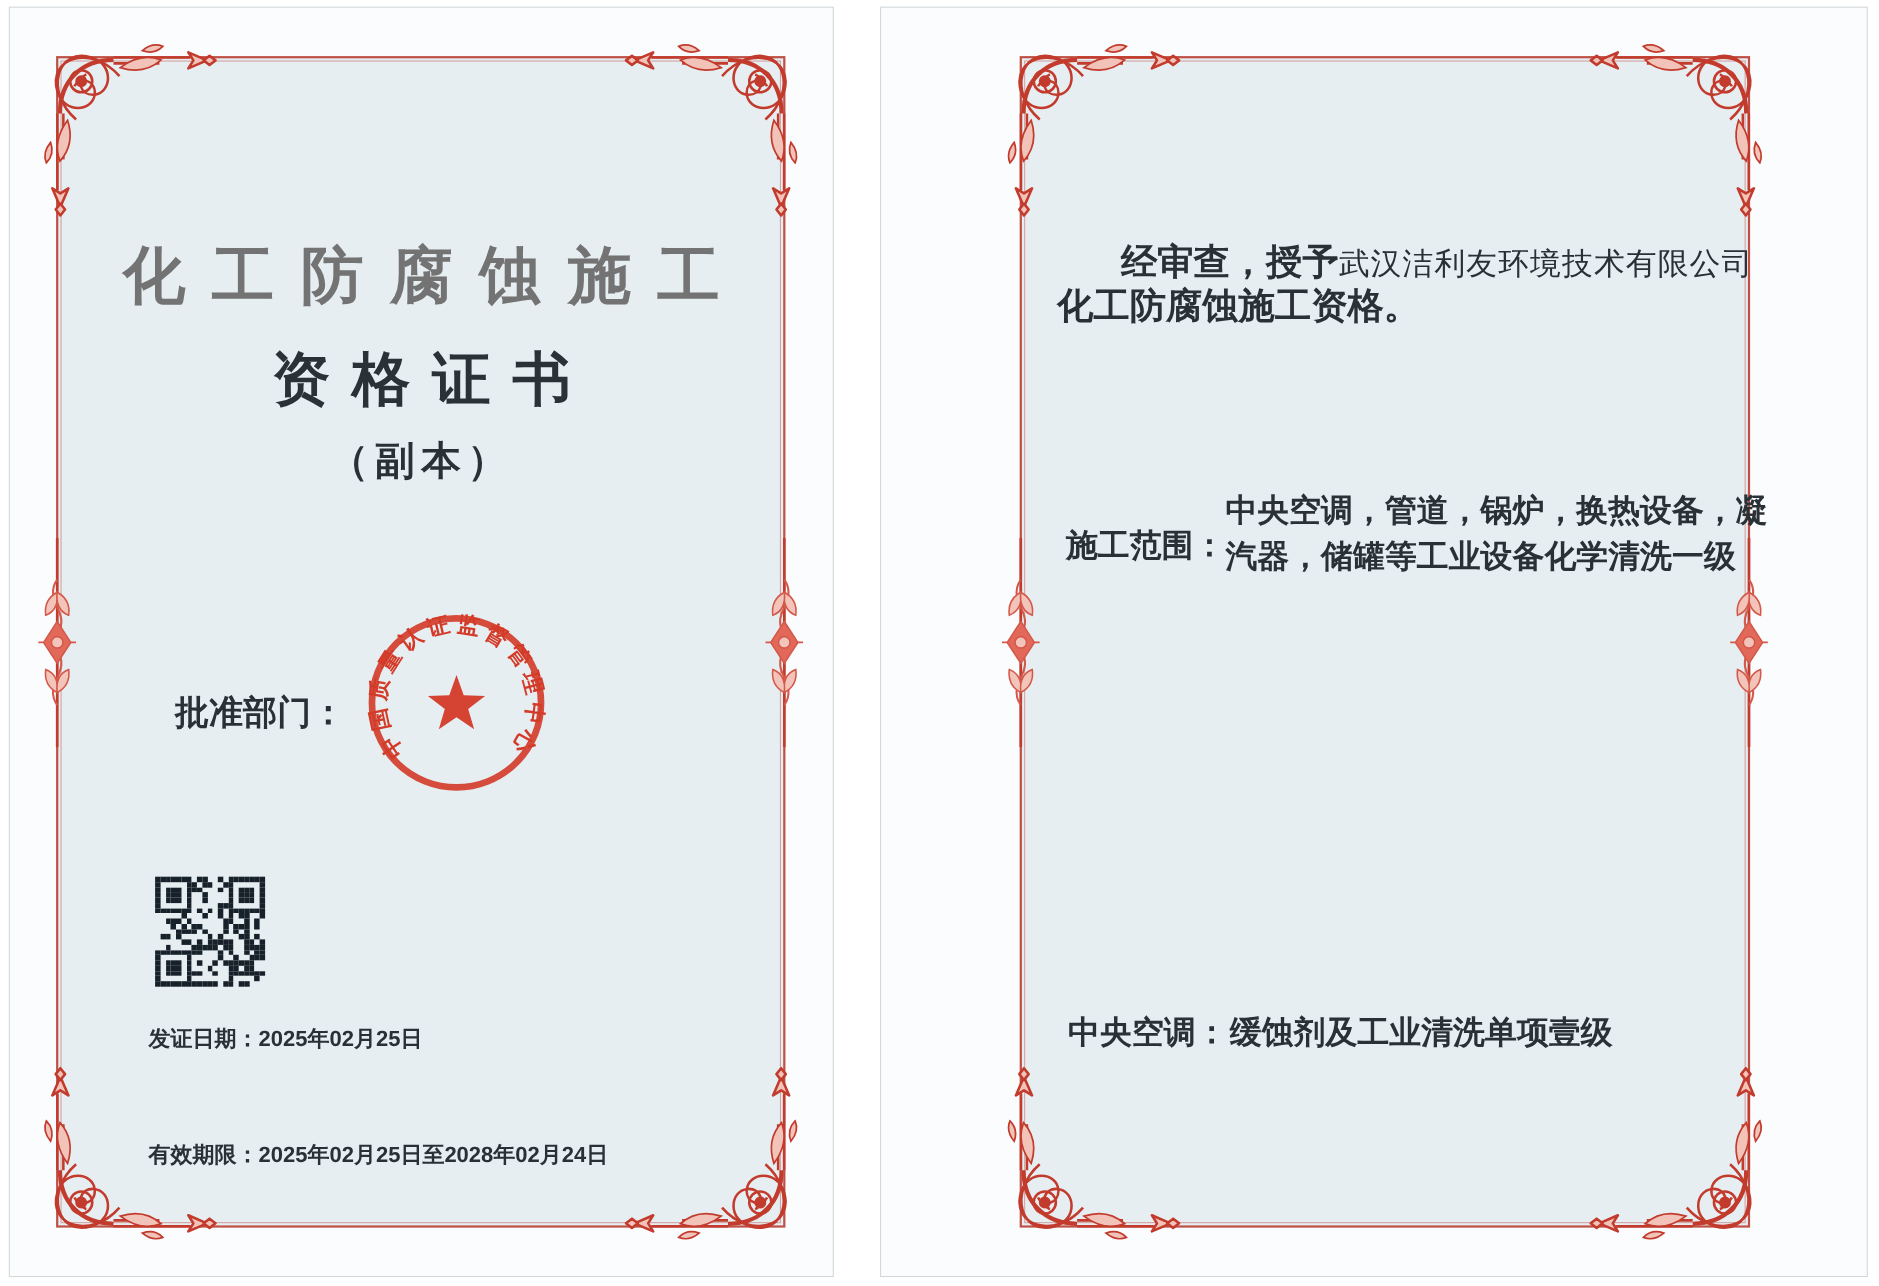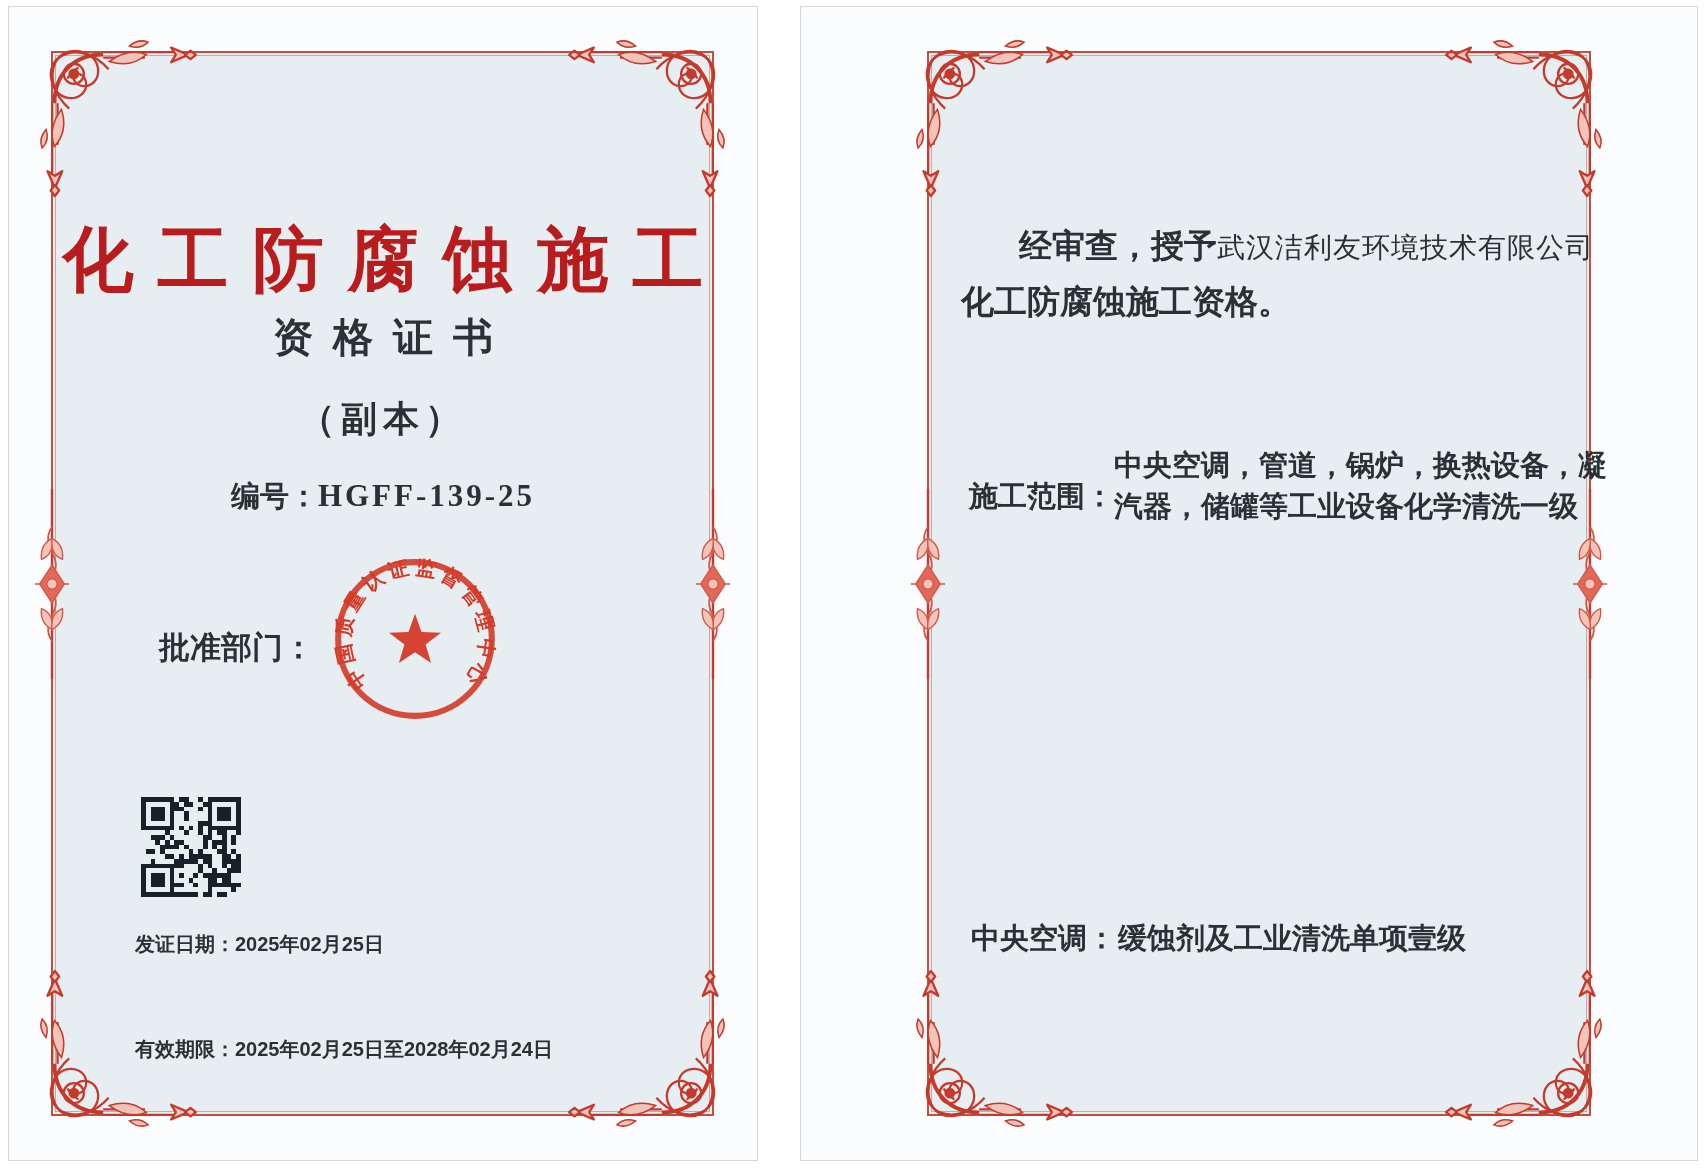--- a/index.html
+++ b/index.html
@@ -31,43 +31,43 @@
   .corner.bl{bottom:-24px;left:-24px;transform:scaleY(-1);}
   .corner.br{bottom:-24px;right:-24px;transform:scale(-1,-1);}
 
   .edge-ornament{position:absolute;width:38px;height:190px;top:50%;pointer-events:none;}
   .edge-ornament.left{left:-20px;transform:translateY(-50%);}
   .edge-ornament.right{right:-20px;transform:translateY(-50%) scaleX(-1);}
 
   .abs{position:absolute;}
   .centered{left:0;right:0;text-align:center;}
 
-  .title-line1{top:206px;font-size:71px;font-weight:700;letter-spacing:24px;
-    text-indent:24px;color:#b91c1c;}
-  .title-line2{top:303px;font-size:40px;font-weight:700;letter-spacing:20px;
+  .title-line1{top:206px;font-size:57px;font-weight:700;letter-spacing:24px;
+    text-indent:24px;color:#737373;}
+  .title-line2{top:303px;font-size:53px;font-weight:700;letter-spacing:20px;
     text-indent:20px;color:#2b3237;}
   .copy-label{top:388px;font-size:36px;font-weight:600;letter-spacing:6px;}
   .serial{top:470px;font-size:29px;font-weight:600;}
   .serial .num{font-family:"Liberation Serif","DejaVu Serif",serif;
     font-weight:700;font-size:31px;letter-spacing:3px;}
   .approval{top:620px;left:150px;font-size:31px;font-weight:600;text-align:center;}
 
   .seal{top:541px;left:315px;width:182px;height:182px;}
   .seal svg{width:100%;height:100%;}
 
   .qr{top:790px;left:132px;width:100px;height:100px;display:grid;
     grid-template-columns:repeat(21,1fr);grid-template-rows:repeat(21,1fr);}
   .qr .d{background:#17212a;}
 
   .date-line{left:126px;font-size:20px;font-weight:600;}
   .issue-line{top:924px;}
   .valid-line{top:1029px;}
 
   .intro{top:212px;left:160px;width:672px;font-size:33px;font-weight:600;
-    line-height:54px;text-indent:58px;}
+    line-height:38px;text-indent:58px;}
   .intro .company{font-size:28px;font-weight:500;letter-spacing:1px;}
   .intro .suffix{display:block;text-indent:0;}
 
   .scope{top:438px;left:168px;display:flex;align-items:flex-start;
     font-size:29px;font-weight:600;line-height:41px;}
   .scope .label{white-space:nowrap;margin-top:31px;}
   .scope .value{width:505px;}
 
   .grade{top:912px;left:170px;font-size:29px;font-weight:600;}
   .grade .value{margin-left:2px;}
@@ -141,23 +141,20 @@
         </svg>
       <svg class="edge-ornament right">
           <use href="#edge-flourish"></use>
         </svg>
     </div>
 
     <div class="abs centered title-line1">化工防腐蚀施工</div>
     <div class="abs centered title-line2">资格证书</div>
     <div class="abs centered copy-label">（副本）</div>
 
-    <div class="abs centered serial">
-      <span>编号：</span><span class="num">HGFF-139-25</span>
-    </div>
 
     <div class="abs approval">批准部门：</div>
 
     <div class="abs seal">
       <svg viewBox="0 0 180 180">
         <circle cx="90" cy="90" r="76" fill="none" stroke="#d43a28" stroke-width="6" opacity="0.9"></circle>
         <polygon points="90,65 96.5,83.1 115.7,83.7 100.5,95.4 105.9,113.8 90,103 74.1,113.8 79.5,95.4 64.3,83.7 83.5,83.1" fill="#d43a28" opacity="0.95"></polygon>
         <path id="sealTextPath" d="M 44.75 135.25 A 64 64 0 1 1 135.25 135.25" fill="none"></path>
         <text font-size="20" font-weight="700" fill="#d43a28">
           <textPath href="#sealTextPath" startOffset="2" textLength="292" lengthAdjust="spacing">中国质量认证监督管理中心</textPath>

